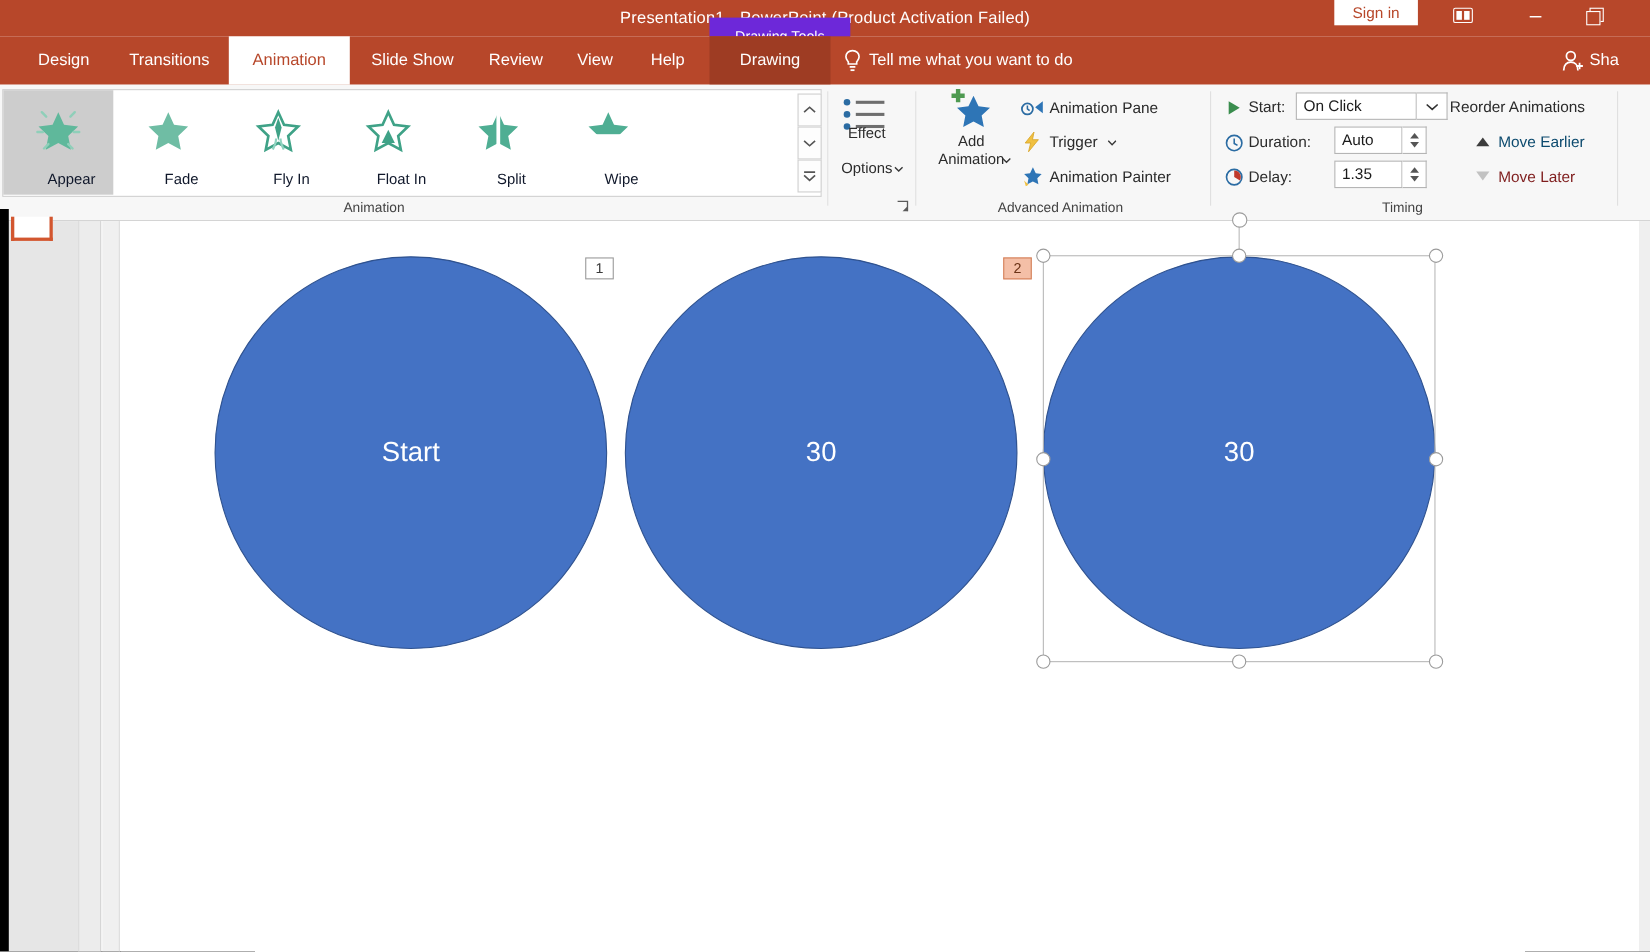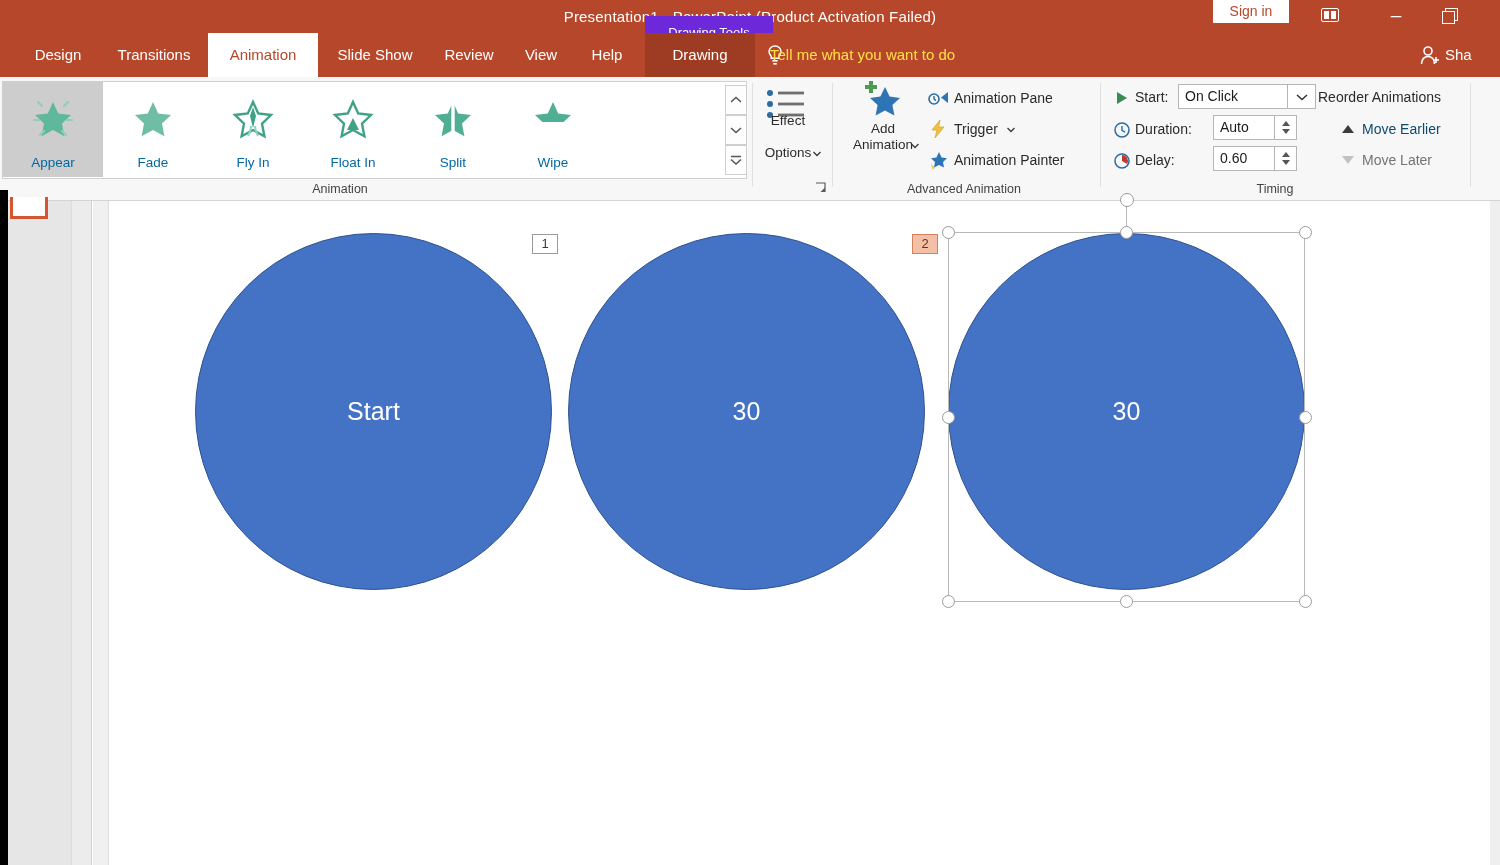--- a/index.html
+++ b/index.html
@@ -75,22 +75,22 @@
     line-height: 44px; color: #ffffff; font-size: 15px;
     text-align: center; cursor: pointer; white-space: nowrap;
   }
   .tab.active {
     background: #ffffff; color: #b7472a;
   }
   .tab.ctx {
     background: #9e3c23; color: #ffffff;
   }
   .tellme {
-    position: absolute; left: 770px; top: 0; height: 44px;
-    line-height: 44px; color: #fde047; font-size: 15px; cursor: text;
+    position: absolute; left: 790px; top: 0; height: 44px;
+    line-height: 44px; color: #ffffff; font-size: 15px; cursor: text;
     white-space: nowrap;
   }
   .bulb {
     position: absolute; left: 765px; top: 11px; width: 20px; height: 22px;
   }
   .share {
     position: absolute; left: 1445px; top: 0; height: 44px;
     line-height: 44px; color: #fff; font-size: 15px; cursor: pointer;
     white-space: nowrap;
   }
@@ -113,22 +113,22 @@
   .gallery {
     position: absolute; left: 2px; top: 4px; width: 745px; height: 98px;
     background: #fff; border: 1px solid #d0d0d0;
   }
   .gitem {
     position: absolute; top: 0; width: 100px; height: 95px;
     text-align: center; cursor: pointer;
   }
   .gitem.sel { background: #cdcdcd; }
   .gitem .lbl {
-    position: absolute; left: 0; bottom: 7px; width: 100%;
-    font-size: 13.5px; color: #0369a1;
+    position: absolute; left: 12px; bottom: 7px; width: 100%;
+    font-size: 13.5px; color: #0f172a;
   }
   .gitem svg { position: absolute; left: 50%; top: 10px; transform: translateX(-50%); }
 
   .gal-scroll {
     position: absolute; right: 2px; top: 4px; width: 22px; height: 92px;
   }
   .gsbtn {
     position: absolute; left: 0; width: 22px; height: 30px;
     background: #fdfdfd; border: 1px solid #cfcfcf; cursor: pointer;
   }
@@ -183,21 +183,21 @@
 
   .reorder-title {
     position: absolute; font-size: 14px; color: #2b2b2b;
     height: 22px; line-height: 22px; white-space: nowrap;
   }
   .reorder-btn {
     position: absolute; height: 24px; line-height: 24px;
     font-size: 14px; color: #0c4a6e; cursor: pointer; white-space: nowrap;
     padding-left: 22px;
   }
-  .reorder-btn.disabled { color: #737373; cursor: default; }
+  .reorder-btn.disabled { color: #7f1d1d; cursor: default; }
   .reorder-btn .arr {
     position: absolute; left: 2px; top: 8px; width: 0; height: 0;
     border-left: 6px solid transparent; border-right: 6px solid transparent;
   }
   .reorder-btn .arr.up { border-bottom: 8px solid #3c3c3c; }
   .reorder-btn .arr.dn { border-top: 8px solid #c2c2c2; }
 
   
   .workspace {
     position: absolute; left: 0; top: 201px; width: 1500px; height: 664px;
@@ -473,21 +473,21 @@
     <div class="tspin" style="left:1275px;top:38px">
       <span class="up"></span>
       <span class="dn"></span>
     </div>
 
     <svg class="trow-ico" style="left:1113px;top:75px" viewBox="0 0 18 18">
       <circle cx="9" cy="9" r="7" fill="none" stroke="#2b6ca3" stroke-width="1.5"></circle>
       <path d="M9 9 L9 3 A6 6 0 0 1 14.2 12 Z" fill="#c0392b"></path>
     </svg>
     <div class="trow-label" style="left:1135px;top:71px">Delay:</div>
-    <div class="tfield" style="left:1213px;top:69px;width:62px">0.60</div>
+    <div class="tfield" style="left:1213px;top:69px;width:62px">1.35</div>
     <div class="tspin" style="left:1275px;top:69px">
       <span class="up"></span>
       <span class="dn"></span>
     </div>
 
     <div class="reorder-title" style="left:1318px;top:9px">Reorder Animations</div>
     <div class="reorder-btn" style="left:1340px;top:40px">
       <span class="arr up"></span>
       <span>Move Earlier</span>
     </div>

